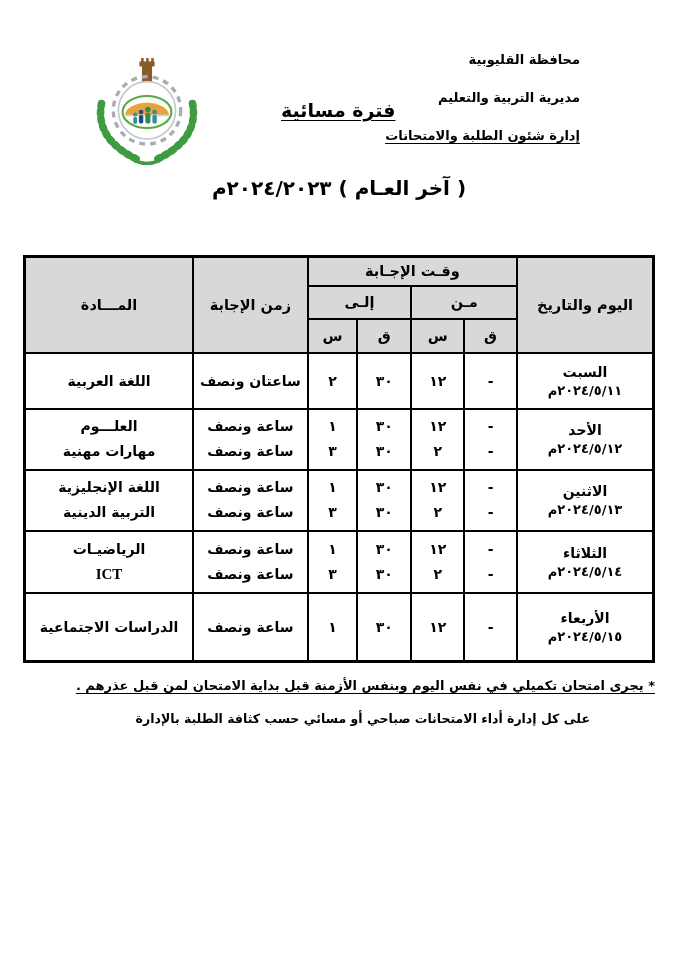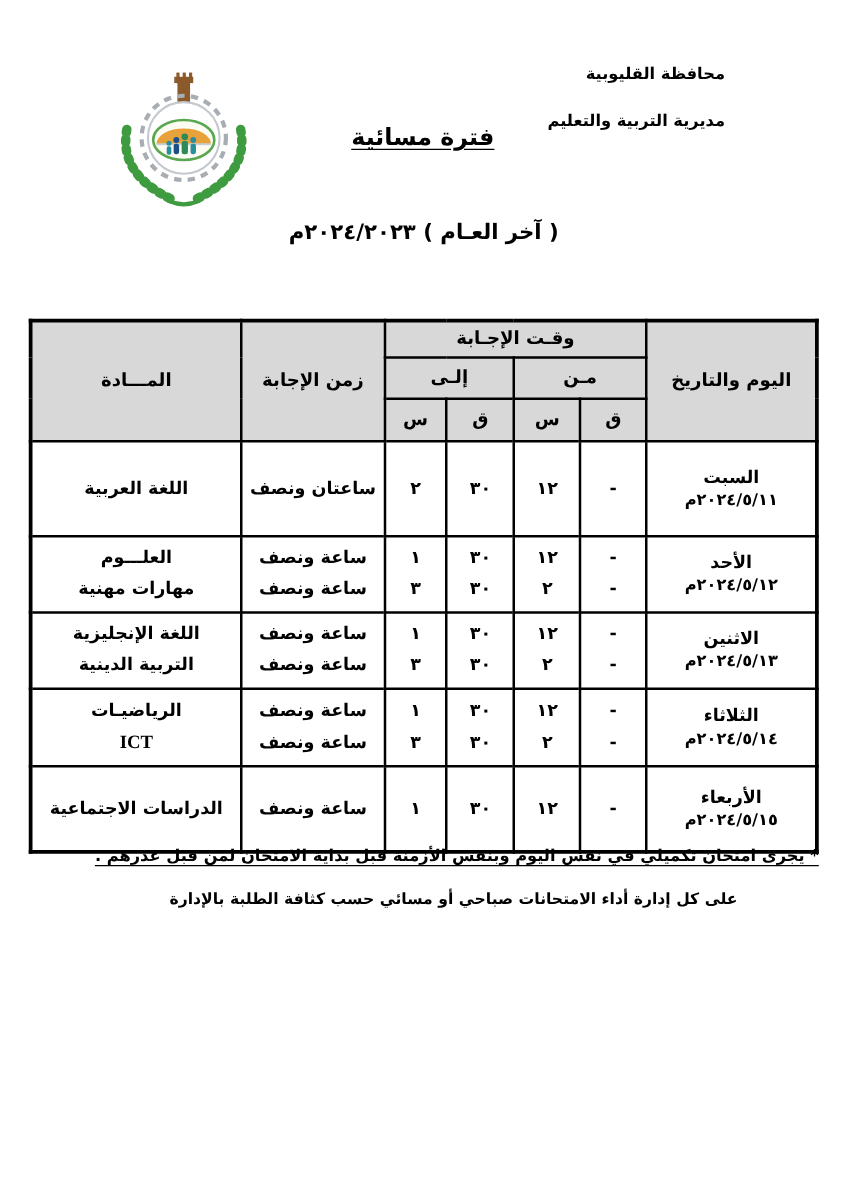--- a/index.html
+++ b/index.html
@@ -19,21 +19,21 @@
   .gov-line{margin-bottom:23px;white-space:nowrap;}
   .underlined{text-decoration:underline;text-underline-offset:3px;}
   
   .period{position:absolute;top:99px;left:281px;direction:rtl;font-weight:700;font-size:19px;text-decoration:underline;text-underline-offset:3px;white-space:nowrap;}
   
   .logo{position:absolute;top:56px;left:88px;width:118px;height:112px;}
   
   .title-block{position:absolute;top:176px;left:0;right:0;text-align:center;direction:rtl;font-weight:700;}
   .t1{font-size:17px;margin-bottom:4px;}
   .t2{font-size:15.5px;margin-bottom:4px;}
-  .t3{font-size:17px;text-align:center;}
+  .t3{font-size:20px;text-align:center;}
   
   table.exam{
     position:absolute;top:255px;right:23px;width:632px;
     border-collapse:collapse;direction:rtl;text-align:center;
     font-weight:700;table-layout:fixed;
   }
   table.exam{border:3px solid var(--border);}
   table.exam th,table.exam td{border:2px solid var(--border);padding:0;vertical-align:middle;}
   table.exam thead th{background:var(--header-bg);font-size:14.5px;}
   table.exam tbody td{background:#fff;font-size:14px;}
@@ -86,20 +86,21 @@
         <path d="M 124 56 Q 132 98 82 122" fill="none" stroke="#3f9b3f" stroke-width="3"></path>
         <path d="M 124 56 Q 132 98 82 122" fill="none" stroke="#3f9b3f" stroke-width="9" stroke-dasharray="3 6" stroke-linecap="round"></path>
         <path d="M 56 124 Q 70 130 84 124" fill="none" stroke="#3f9b3f" stroke-width="4" stroke-linecap="round"></path>
       </g>
     </svg>
   </div>
 
   <div class="gov-block">
     <div class="gov-line">محافظة القليوبية</div>
     <div class="gov-line">مديرية التربية والتعليم</div>
+    <div class="gov-line underlined">إدارة شئون الطلبة والامتحانات</div>
   </div>
 
   <div class="period">فترة مسائية</div>
 
   <div class="title-block">
     <div class="t3">( آخر العـام ) ٢٠٢٤/٢٠٢٣م</div>
   </div>
 
   <table class="exam">
     <colgroup>
@@ -124,21 +125,21 @@
       </tr>
       <tr style="height:34px">
         <th>ق</th>
         <th>س</th>
         <th>ق</th>
         <th>س</th>
       </tr>
     </thead>
     <tbody>
 
-      <tr style="height:76px">
+      <tr style="height:56px">
         <td>
           <div class="day">السبت</div>
           <div class="date">٢٠٢٤/٥/١١م</div>
         </td>
         <td class="num">-</td>
         <td class="num">١٢</td>
         <td class="num">٣٠</td>
         <td class="num">٢</td>
         <td class="dur">ساعتان ونصف</td>
         <td>اللغة العربية</td>

